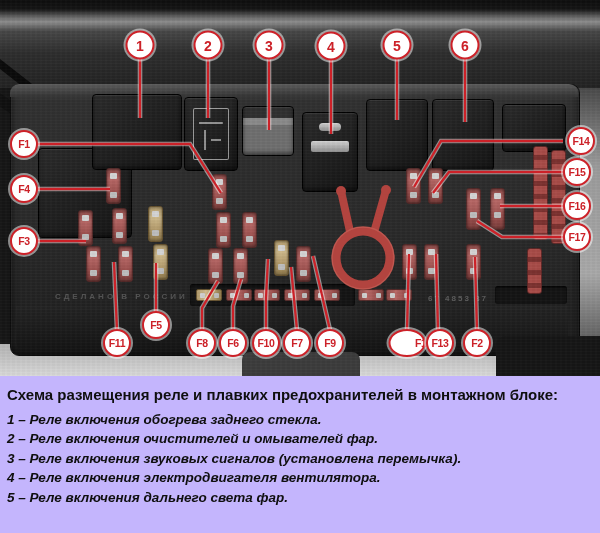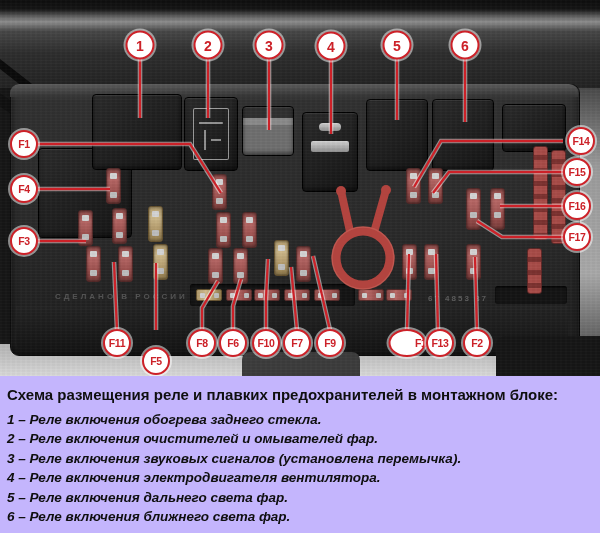--- a/index.html
+++ b/index.html
@@ -222,33 +222,32 @@
     <div class="co f" style="left:24px;top:144px;">F1</div>
     <div class="co f" style="left:24px;top:189px;">F4</div>
     <div class="co f" style="left:24px;top:241px;">F3</div>
 
     <div class="co f" style="left:581px;top:141px;">F14</div>
     <div class="co f" style="left:577px;top:172px;">F15</div>
     <div class="co f" style="left:577px;top:206px;">F16</div>
     <div class="co f" style="left:577px;top:237px;">F17</div>
 
     <div class="co f" style="left:117px;top:343px;">F11</div>
-    <div class="co f" style="left:156px;top:361px;">F5</div>
+    <div class="co f" style="left:156px;top:325px;">F5</div>
     <div class="co f" style="left:202px;top:343px;">F8</div>
     <div class="co f" style="left:233px;top:343px;">F6</div>
     <div class="co f" style="left:266px;top:343px;">F10</div>
     <div class="co f" style="left:297px;top:343px;">F7</div>
     <div class="co f" style="left:330px;top:343px;">F9</div>
     <div class="co f" style="left:407px;top:343px;padding-left:33px;">F12</div>
     <div class="co f" style="left:424px;top:343px;margin-left:16px;">F13</div>
     <div class="co f" style="left:477px;top:343px;">F2</div>
   </div>
 
   <div class="legend">
     <div class="legend-title">Схема размещения реле и плавких предохранителей в монтажном блоке:</div>
     <div class="legend-item">1 – Реле включения обогрева заднего стекла.</div>
     <div class="legend-item">2 – Реле включения очистителей и омывателей фар.</div>
     <div class="legend-item">3 – Реле включения звуковых сигналов (установлена перемычка).</div>
     <div class="legend-item">4 – Реле включения электродвигателя вентилятора.</div>
     <div class="legend-item">5 – Реле включения дальнего света фар.</div>
-    <div class="legend-item">6 – Реле включения ближнего света фар.</div>
   </div>
 </div>
 
 </body></html>

